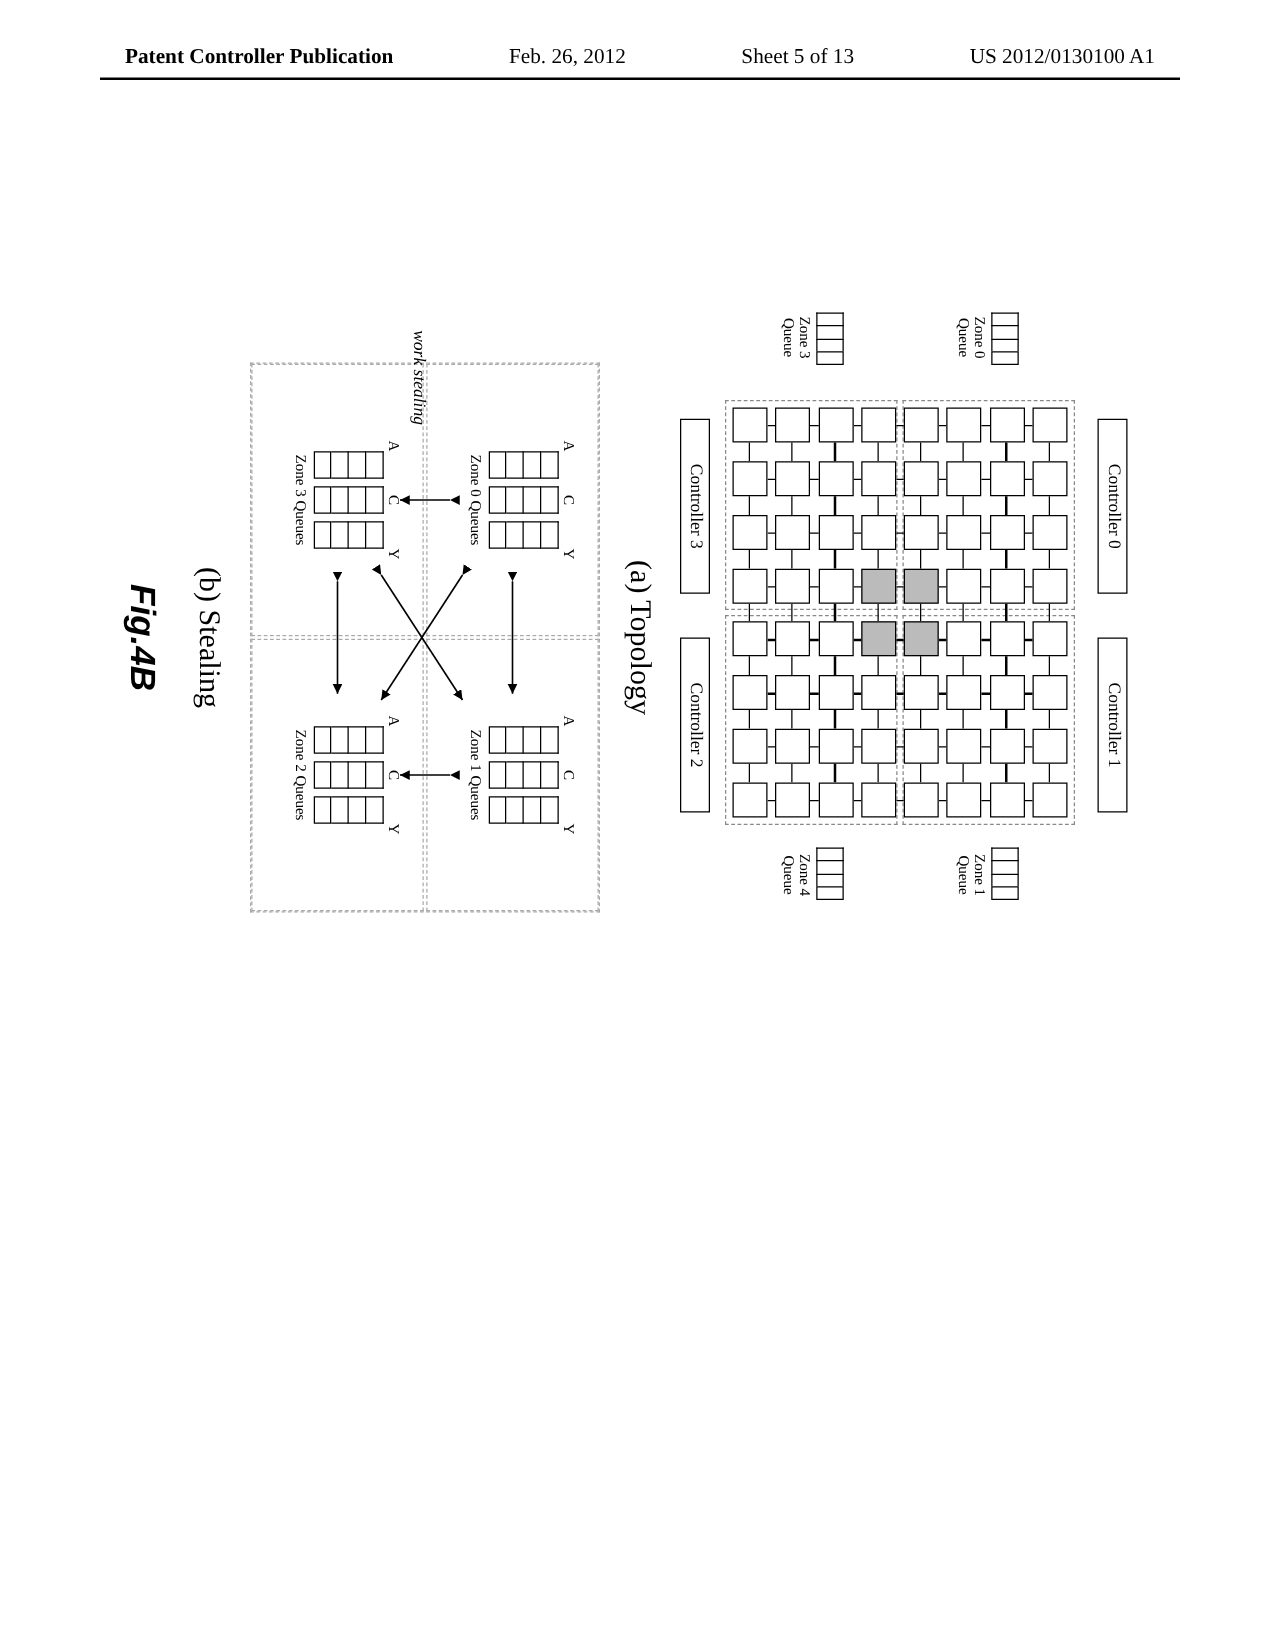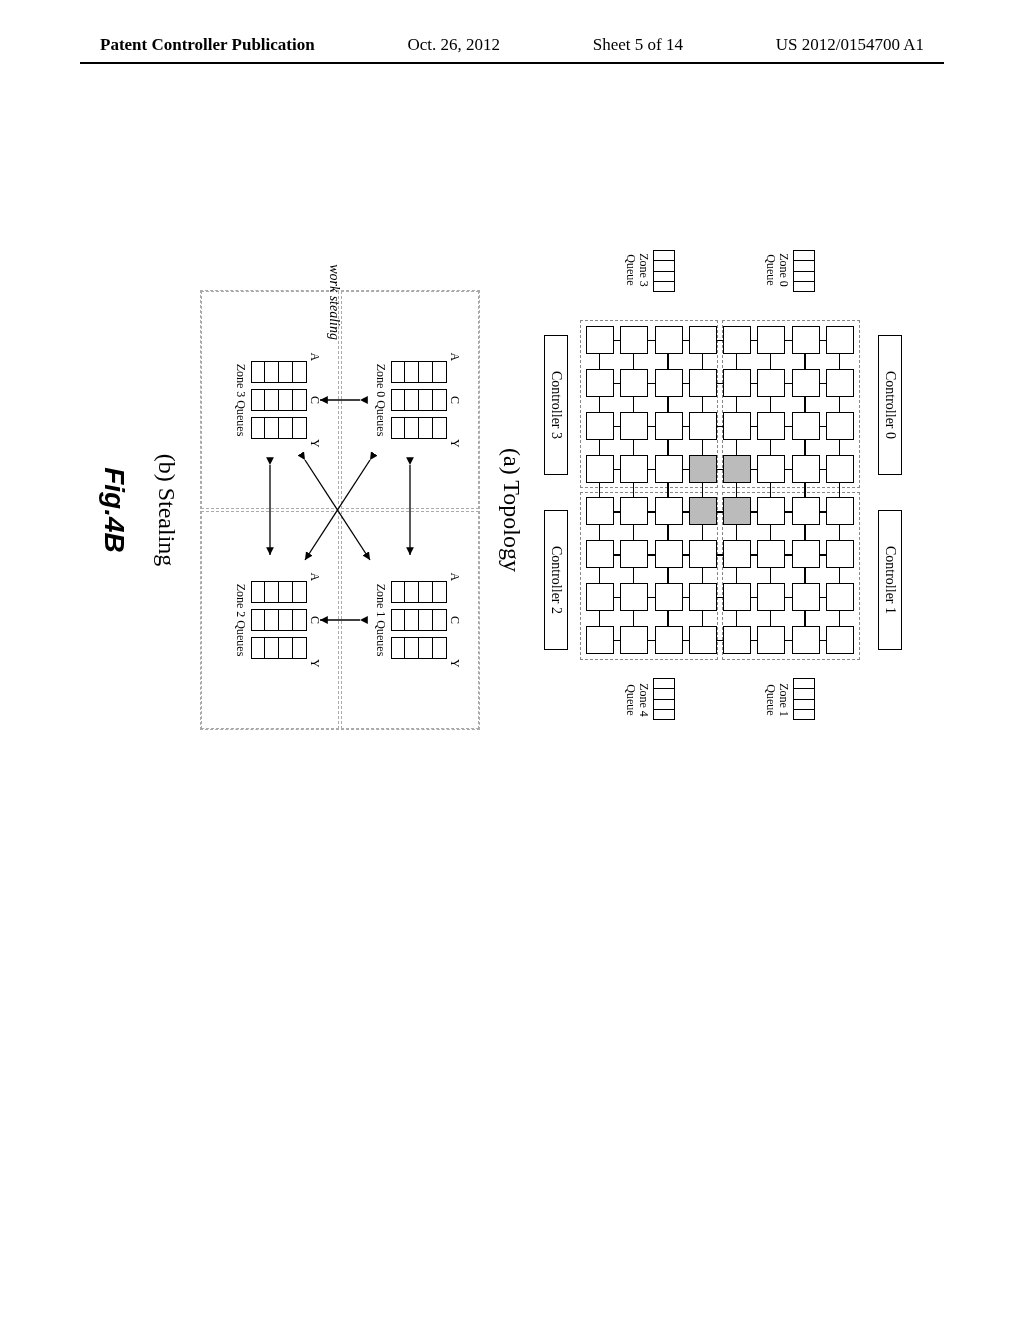--- a/index.html
+++ b/index.html
@@ -230,23 +230,23 @@
     font-weight: 900;
     font-style: italic;
     font-size: 28px;
   }
 </style>
 </head>
 <body>
 
 <div class="header">
   <span class="left">Patent Controller Publication</span>
-  <span>Oct. 26, 2012</span>
-  <span>Sheet 5 of 14</span>
-  <span>US 2012/0154700 A1</span>
+  <span>Feb. 26, 2012</span>
+  <span>Sheet 5 of 13</span>
+  <span>US 2012/0130100 A1</span>
 </div>
 <div class="hr"></div>
 
 <div class="figure-area">
   <div class="diagram-wrap">
 
     <div class="topology">
       <div class="controller ctrl0">Controller 0</div>
       <div class="controller ctrl1">Controller 1</div>
       <div class="controller ctrl2">Controller 2</div>

